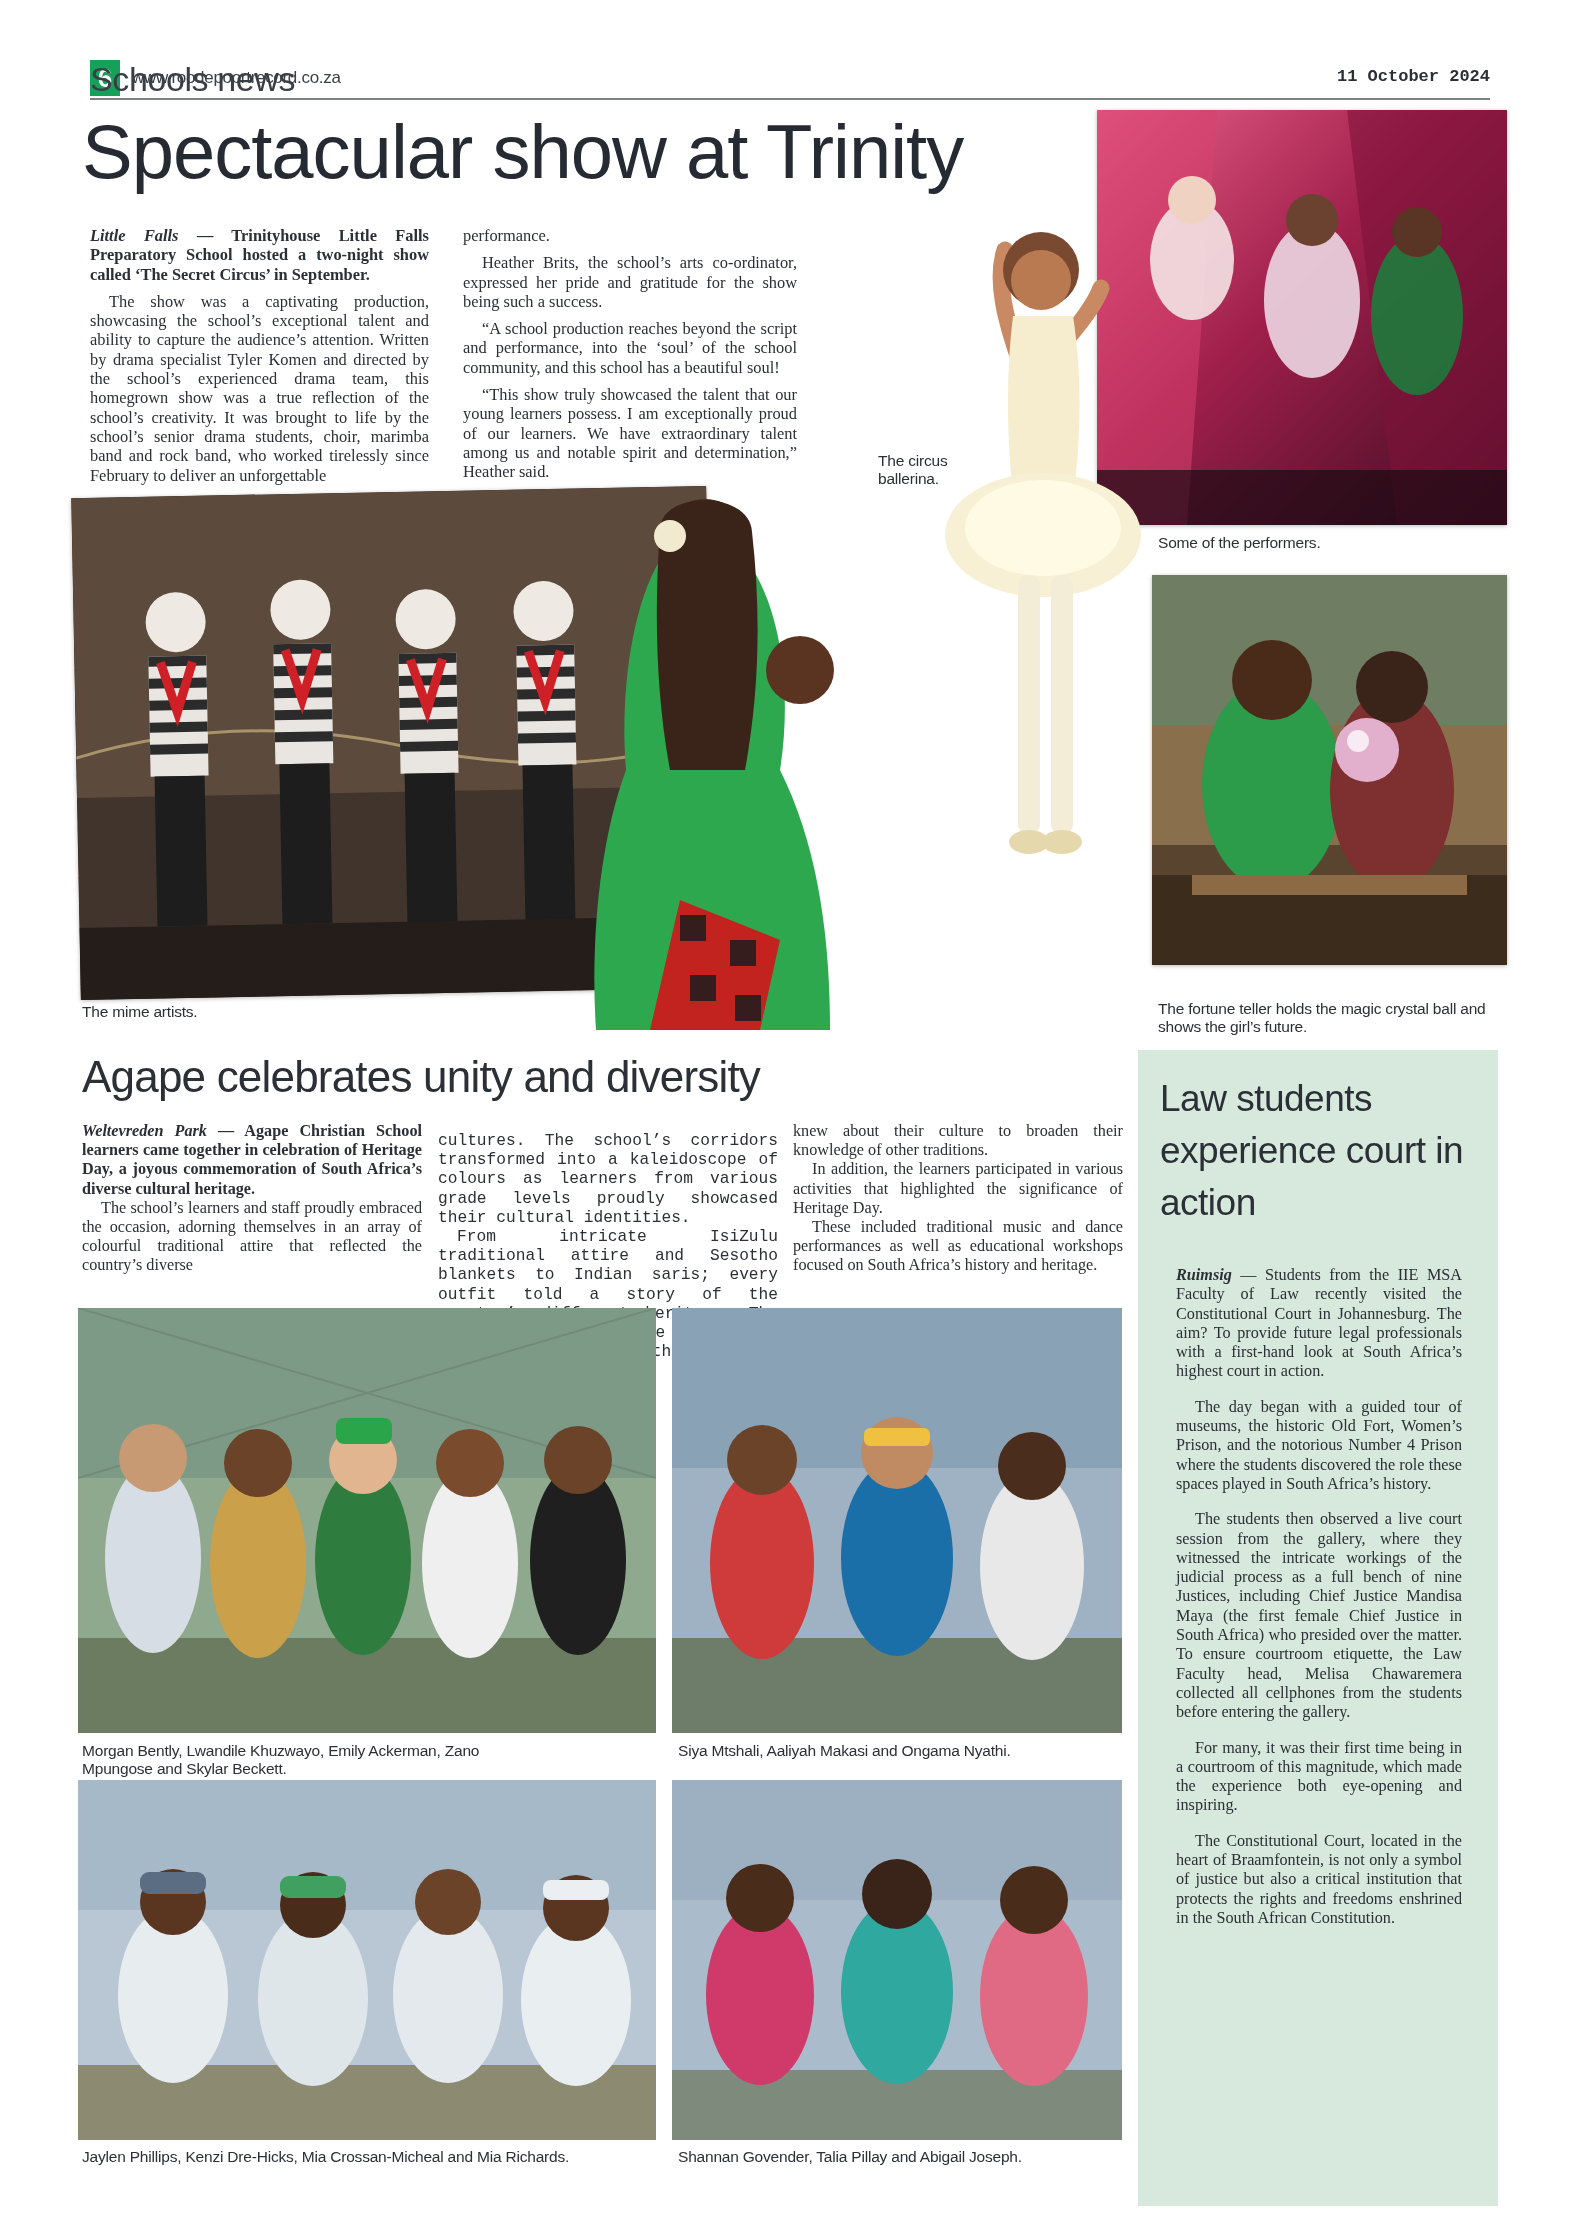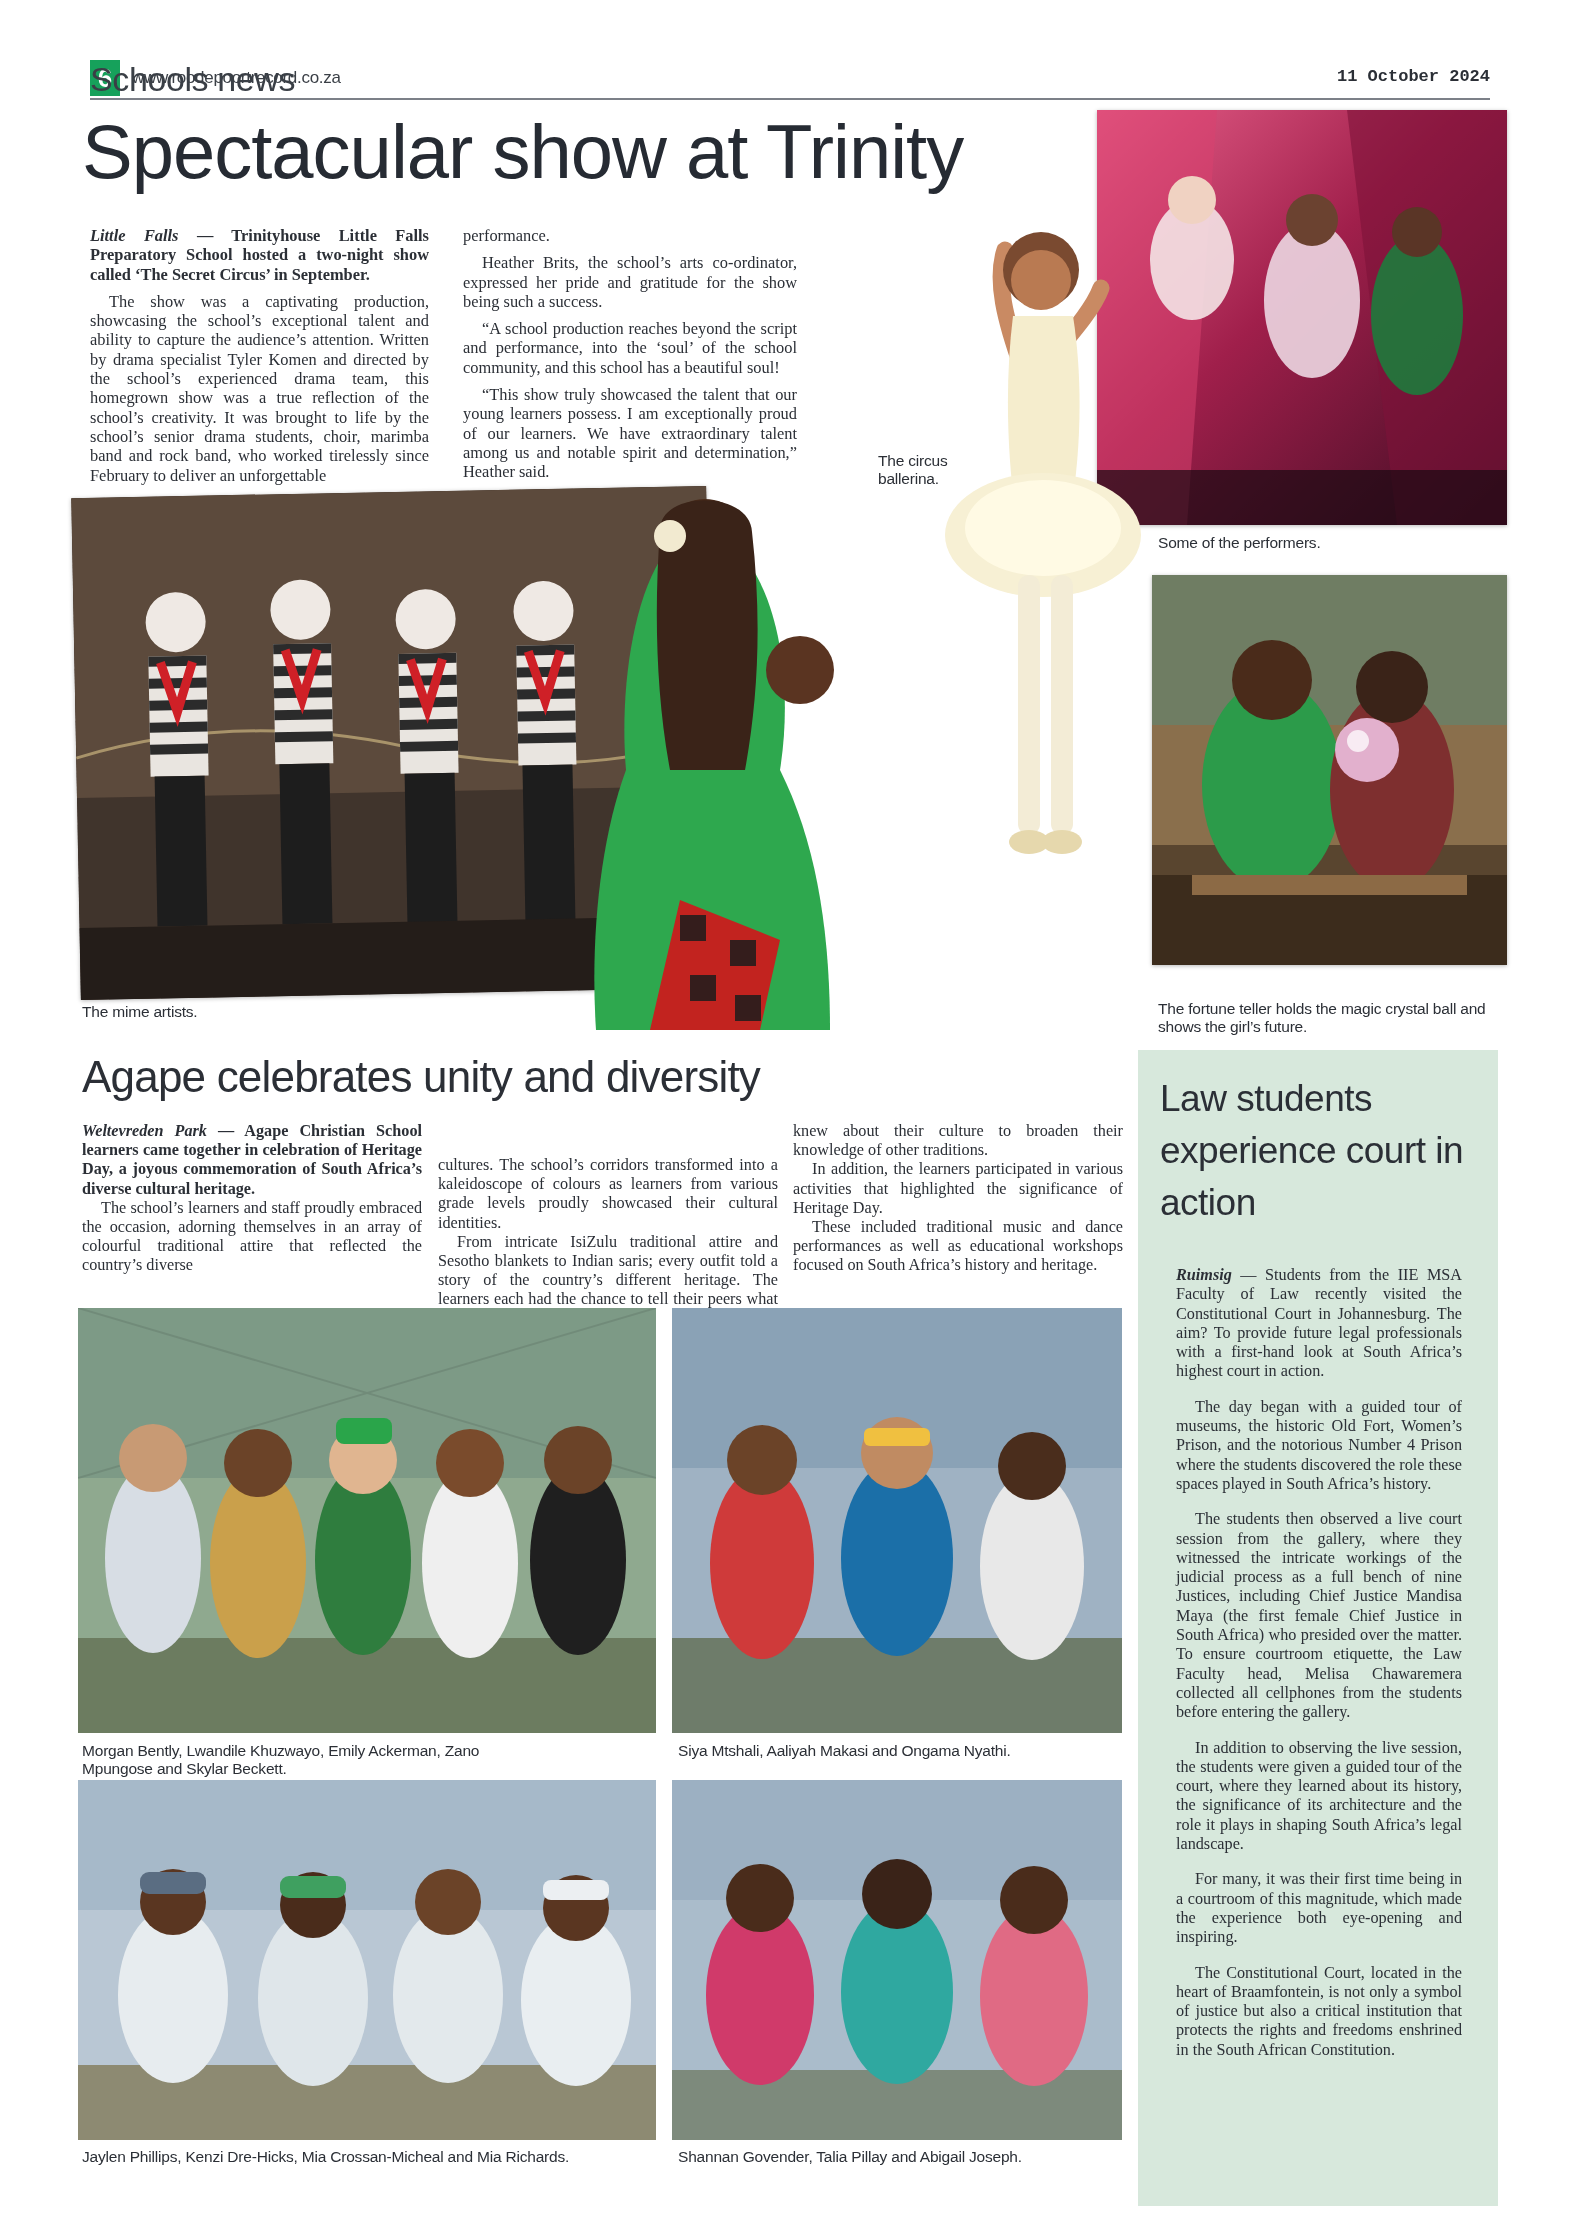--- a/index.html
+++ b/index.html
@@ -89,21 +89,21 @@
   .ph-kids4{background:
       linear-gradient(175deg,#a8bed2 0%, #d08a9c 40%, #47a2a0 75%, #2e4a55 100%);}
 
   
   .head2{
     position:absolute;left:82px;top:1052px;width:780px;
     font-family:"Liberation Sans Narrow","Liberation Sans",sans-serif;
     font-size:44px;line-height:50px;color:#2b2f36;letter-spacing:-0.8px;
   }
   #a2c1{left:82px;top:1122px;width:340px;}
-  #a2c2{left:438px;top:1156px;width:340px;}
+  #a2c2{left:438px;top:1132px;width:340px;font-family:Liberation Mono, monospace;}
   #a2c3{left:793px;top:1122px;width:330px;}
   .col2{
     position:absolute;
     font-family:"Liberation Serif",serif;
     font-size:16.2px;line-height:19.2px;
     color:#2b2f36;text-align:justify;
   }
   .col2 p{margin:0;text-indent:19px;}
   .col2 p.first{text-indent:0;}
 
@@ -390,18 +390,17 @@
     </svg>
   </div>
   <div class="cap" style="left:678px;top:2148px;width:430px;">Shannan Govender, Talia Pillay and Abigail Joseph.</div>
 
   <div class="sidebar"></div>
   <div class="side-head">Law students experience court in action</div>
   <div class="side-body">
     <p class="first"><span class="lead"><span class="place">Ruimsig</span></span> — Students from the IIE MSA Faculty of Law recently visited the Constitutional Court in Johannesburg. The aim? To provide future legal professionals with a first-hand look at South Africa’s highest court in action.</p>
     <p>The day began with a guided tour of museums, the historic Old Fort, Women’s Prison, and the notorious Number 4 Prison where the students discovered the role these spaces played in South Africa’s history.</p>
     <p>The students then observed a live court session from the gallery, where they witnessed the intricate workings of the judicial process as a full bench of nine Justices, including Chief Justice Mandisa Maya (the first female Chief Justice in South Africa) who presided over the matter. To ensure courtroom etiquette, the Law Faculty head, Melisa Chawaremera collected all cellphones from the students before entering the gallery.</p>
-    <p>In addition to observing the live session, the students were given a guided tour of the court, where they learned about its history, the significance of its architecture and the role it plays in shaping South Africa’s legal landscape.</p>
     <p>For many, it was their first time being in a courtroom of this magnitude, which made the experience both eye-opening and inspiring.</p>
     <p>The Constitutional Court, located in the heart of Braamfontein, is not only a symbol of justice but also a critical institution that protects the rights and freedoms enshrined in the South African Constitution.</p>
   </div>
 
 </div>
 
 </body></html>

